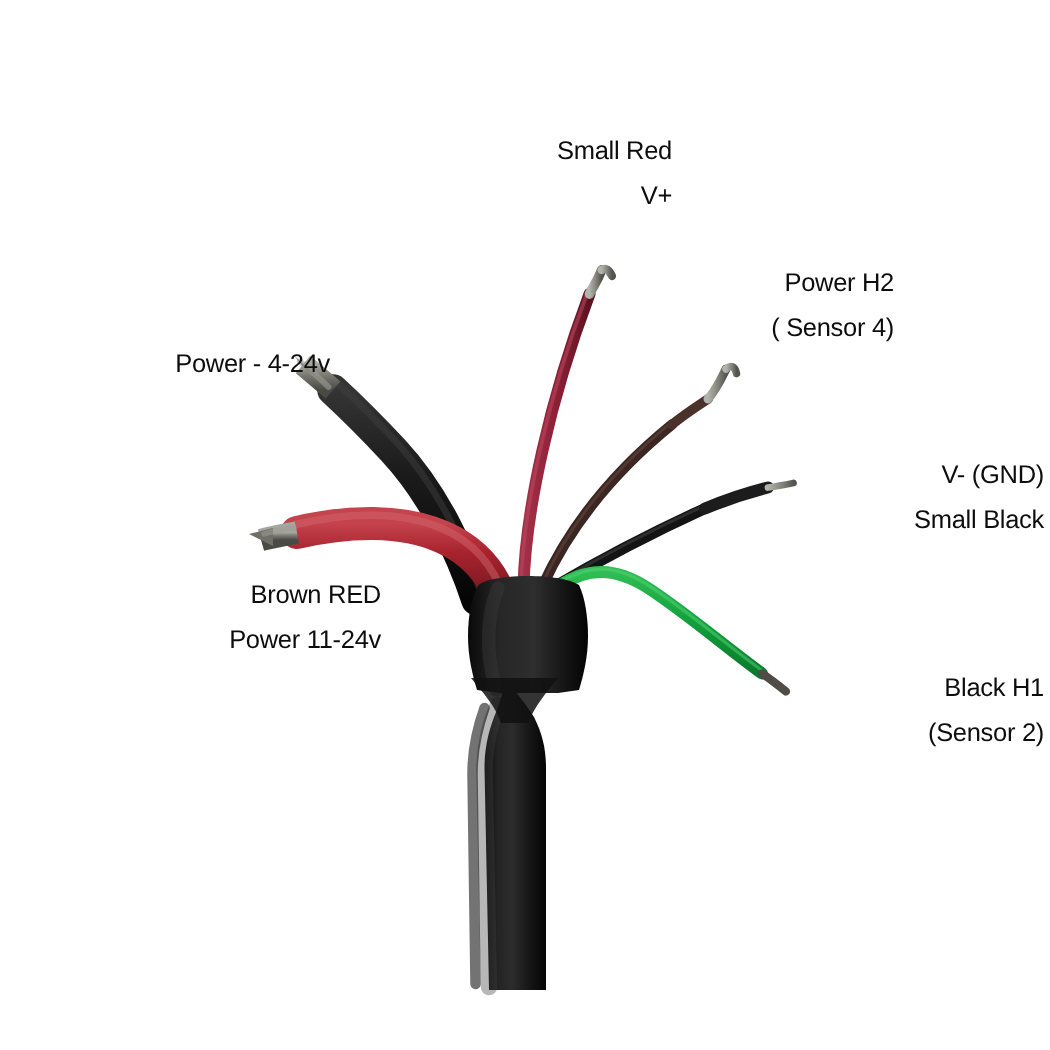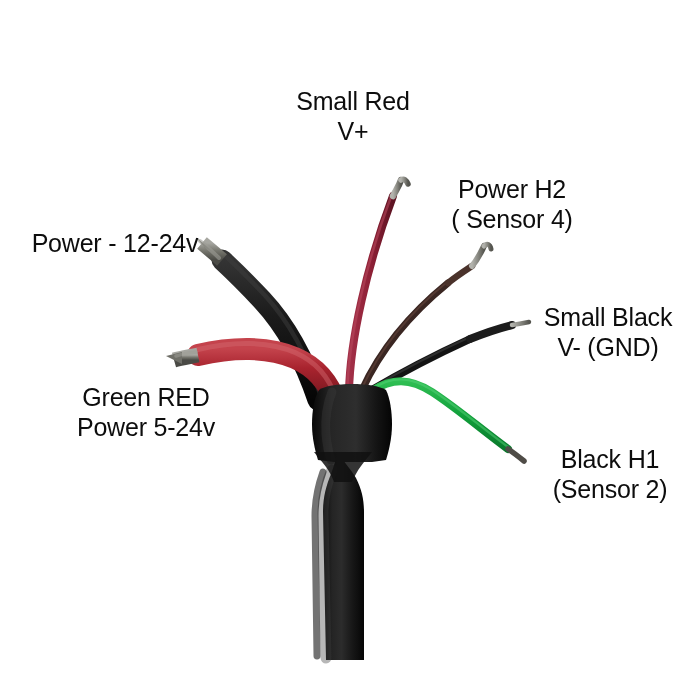--- a/index.html
+++ b/index.html
@@ -19,23 +19,23 @@
     position: absolute;
     left: 0;
     top: 0;
     width: 700px;
     height: 700px;
   }
   .label {
     position: absolute;
     color: #0d0d0d;
     font-family: "Liberation Sans", sans-serif;
-    font-size: 25px;
+    font-size: 17px;
     line-height: 30px;
-    text-align: center;
+    text-align: right;
     white-space: nowrap;
     letter-spacing: -0.2px;
   }
   .label .ln { display: block; }
   #label-small-red   { left: 258px; top: 86px;  width: 190px; }
   #label-brown-h2    { left: 428px; top: 174px; width: 168px; }
   #label-large-black { left: 10px;  top: 228px; width: 210px; }
   #label-small-black { left: 520px; top: 302px; width: 176px; }
   #label-large-red   { left: 38px;  top: 382px; width: 216px; }
   #label-green-h1    { left: 524px; top: 444px; width: 172px; }
@@ -170,31 +170,31 @@
     <span class="ln">Small Red</span>
     <span class="ln">V+</span>
   </div>
 
   <div class="label" id="label-brown-h2">
     <span class="ln">Power H2</span>
     <span class="ln">( Sensor 4)</span>
   </div>
 
   <div class="label" id="label-large-black">
-    <span class="ln">Power - 12-24v</span>
+    <span class="ln">Power - 4-24v</span>
   </div>
 
   <div class="label" id="label-small-black">
+    <span class="ln">V- (GND)</span>
     <span class="ln">Small Black</span>
-    <span class="ln">V- (GND)</span>
   </div>
 
   <div class="label" id="label-large-red">
-    <span class="ln">Green RED</span>
-    <span class="ln">Power 5-24v</span>
+    <span class="ln">Brown RED</span>
+    <span class="ln">Power 11-24v</span>
   </div>
 
   <div class="label" id="label-green-h1">
     <span class="ln">Black H1</span>
     <span class="ln">(Sensor 2)</span>
   </div>
 
 </div>
 
 </body></html>

